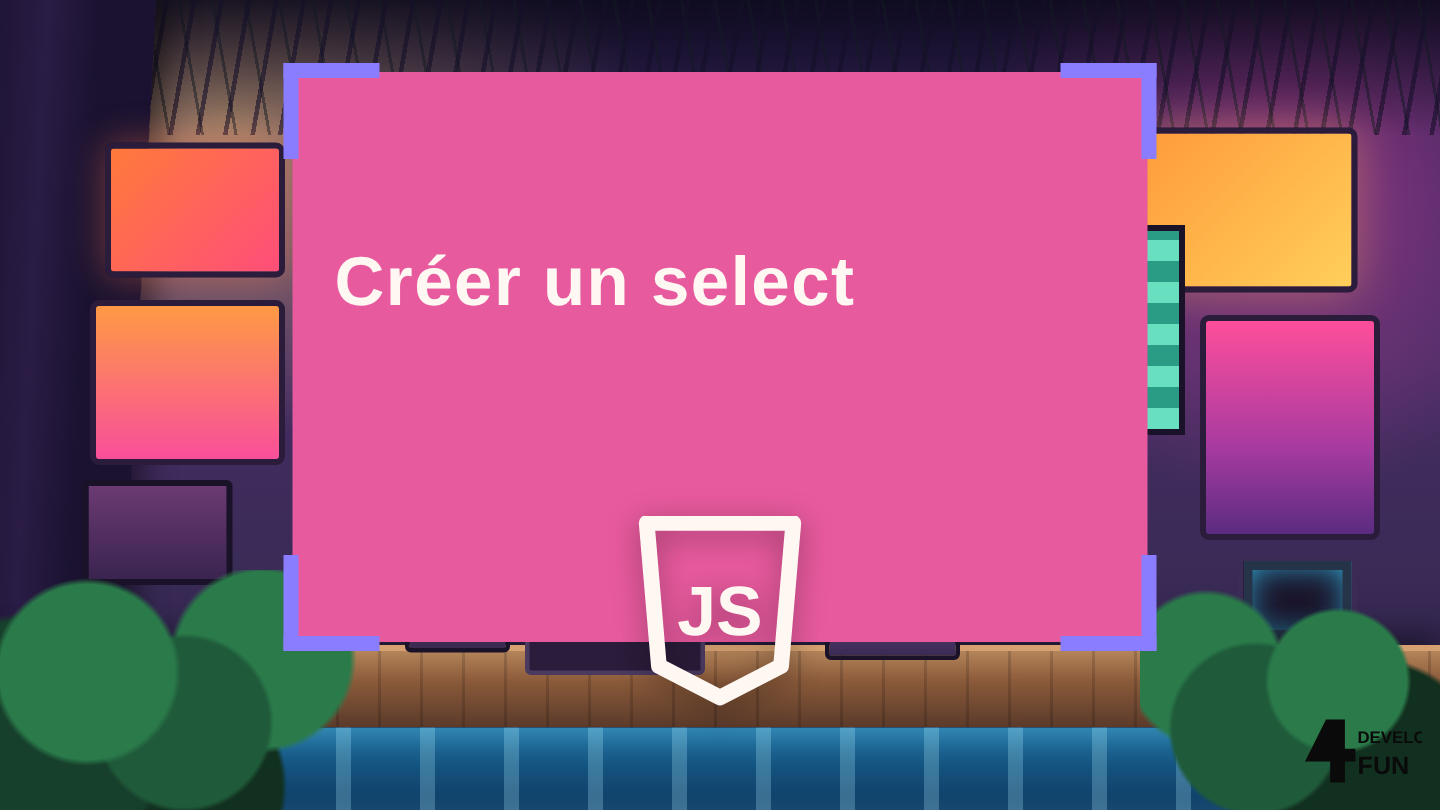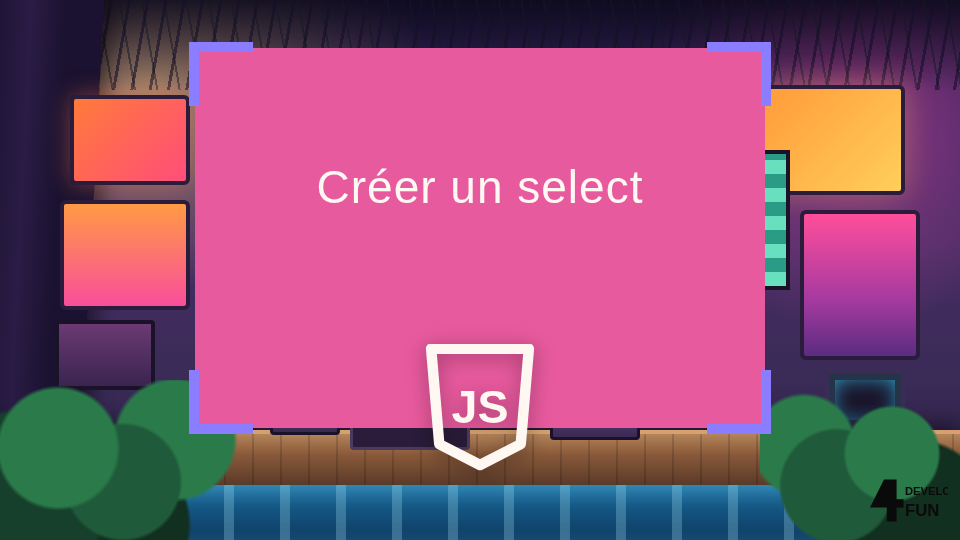--- a/index.html
+++ b/index.html
@@ -145,23 +145,22 @@
   }
   
   .corner { position:absolute; width:64px; height:64px; border:10px solid #8a7dff; }
   .corner.tl { top:-6px; left:-6px; border-right:none; border-bottom:none; }
   .corner.tr { top:-6px; right:-6px; border-left:none; border-bottom:none; }
   .corner.bl { bottom:-6px; left:-6px; border-right:none; border-top:none; }
   .corner.br { bottom:-6px; right:-6px; border-left:none; border-top:none; }
 
   .title {
     position:absolute; left:0; right:0; top:115px;
-    text-align:center;
     color:#fff7f2;
-    font-weight:400;
+    font-weight:700;
     font-size:46px;
     line-height:1.05;
     letter-spacing:1px;
     font-family: "Arial Black","Impact","Helvetica",sans-serif;
     text-transform:none;
     padding:0 28px;
   }
 
   
   .badge {

